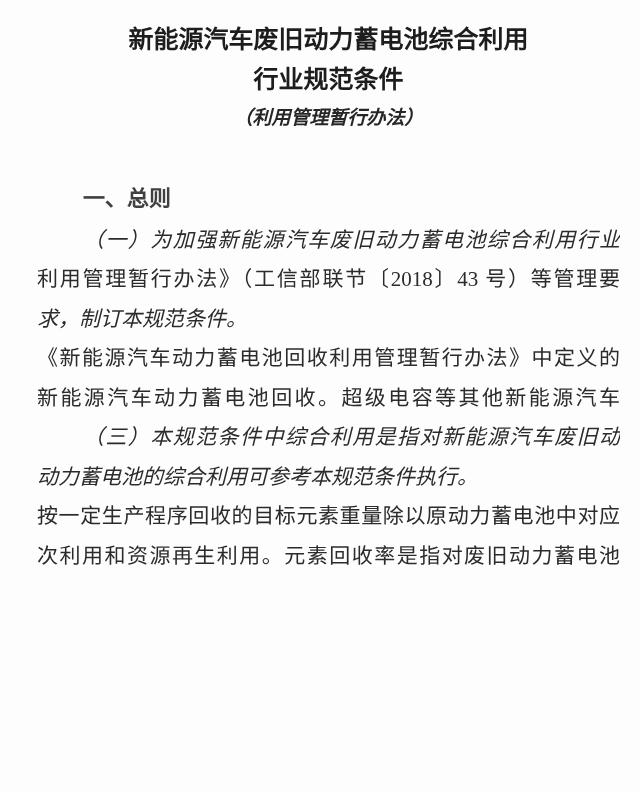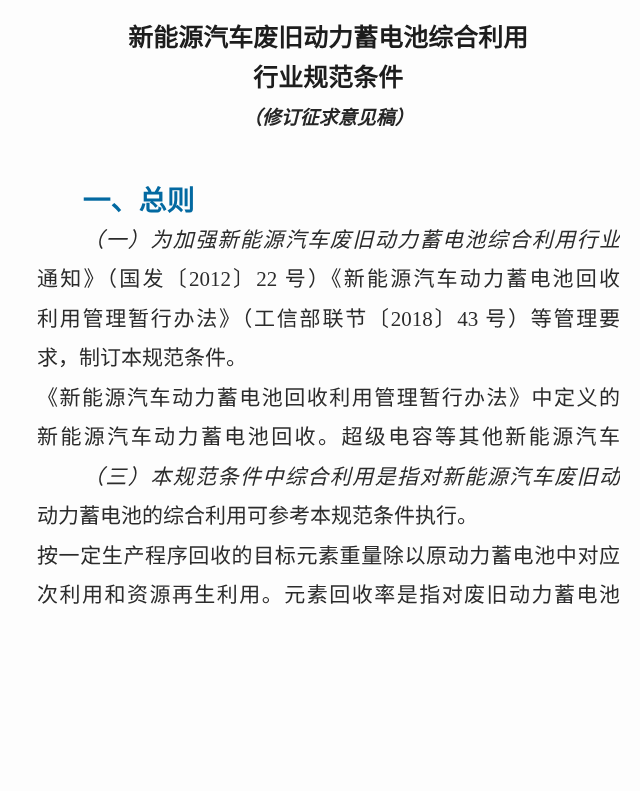--- a/index.html
+++ b/index.html
@@ -12,21 +12,21 @@
   }
   .page {
     box-sizing: border-box;
     width: 640px;
     height: 791px;
     padding: 20px 20px 0 37px;
     background: #fdfdfd;
     color: #2b2b2b;
   }
   .title {
-    font-family: Liberation Mono, monospace;
+    font-family: Liberation Serif, serif;
     font-weight: 700;
     font-size: 25px;
     line-height: 40px;
     text-align: center;
     color: #1d1d1d;
     letter-spacing: 0px;
   }
   .subtitle {
     font-family: "Liberation Serif", "DejaVu Serif", serif;
     font-style: italic;
@@ -45,52 +45,52 @@
   .bline {
     line-height: 39.5px;
     height: 39.5px;
     text-align: justify;
     text-align-last: justify;
     overflow: hidden;
   }
   .bline.short {
     text-align: right;
     text-align-last: left;
+    font-style: italic;
   }
   .bline.indent {
     text-indent: 46px;
     font-style: italic;
   }
   .bline.heading {
-    font-family: Liberation Serif, serif;
+    font-family: Liberation Mono, monospace;
     font-weight: 700;
-    font-size: 28px;
-    color: #0369a1;
+    font-size: 22px;
+    color: #404040;
     text-align: left;
     text-align-last: left;
     text-indent: 46px;
   }
 </style>
 </head>
 <body>
 
 <div class="page" style="background: rgb(253, 253, 253); color: rgb(43, 43, 43);">
 
   <div class="title">新能源汽车废旧动力蓄电池综合利用</div>
 
   <div class="title">行业规范条件</div>
 
-  <div class="subtitle">（修订征求意见稿）</div>
+  <div class="subtitle">（利用管理暂行办法）</div>
 
   <div class="doc-body">
 
     <div class="bline heading">一、总则</div>
 
     <div class="bline full indent">（一）为加强新能源汽车废旧动力蓄电池综合利用行业</div>
-    <div class="bline full">通知》（国发〔2012〕22 号）《新能源汽车动力蓄电池回收</div>
     <div class="bline full">利用管理暂行办法》（工信部联节〔2018〕43 号）等管理要</div>
     <div class="bline short">求，制订本规范条件。</div>
 
     <div class="bline full">《新能源汽车动力蓄电池回收利用管理暂行办法》中定义的</div>
     <div class="bline full">新能源汽车动力蓄电池回收。超级电容等其他新能源汽车</div>
     <div class="bline full indent">（三）本规范条件中综合利用是指对新能源汽车废旧动</div>
 
     <div class="bline short">动力蓄电池的综合利用可参考本规范条件执行。</div>
     <div class="bline full">按一定生产程序回收的目标元素重量除以原动力蓄电池中对应</div>
     <div class="bline full">次利用和资源再生利用。元素回收率是指对废旧动力蓄电池</div>

